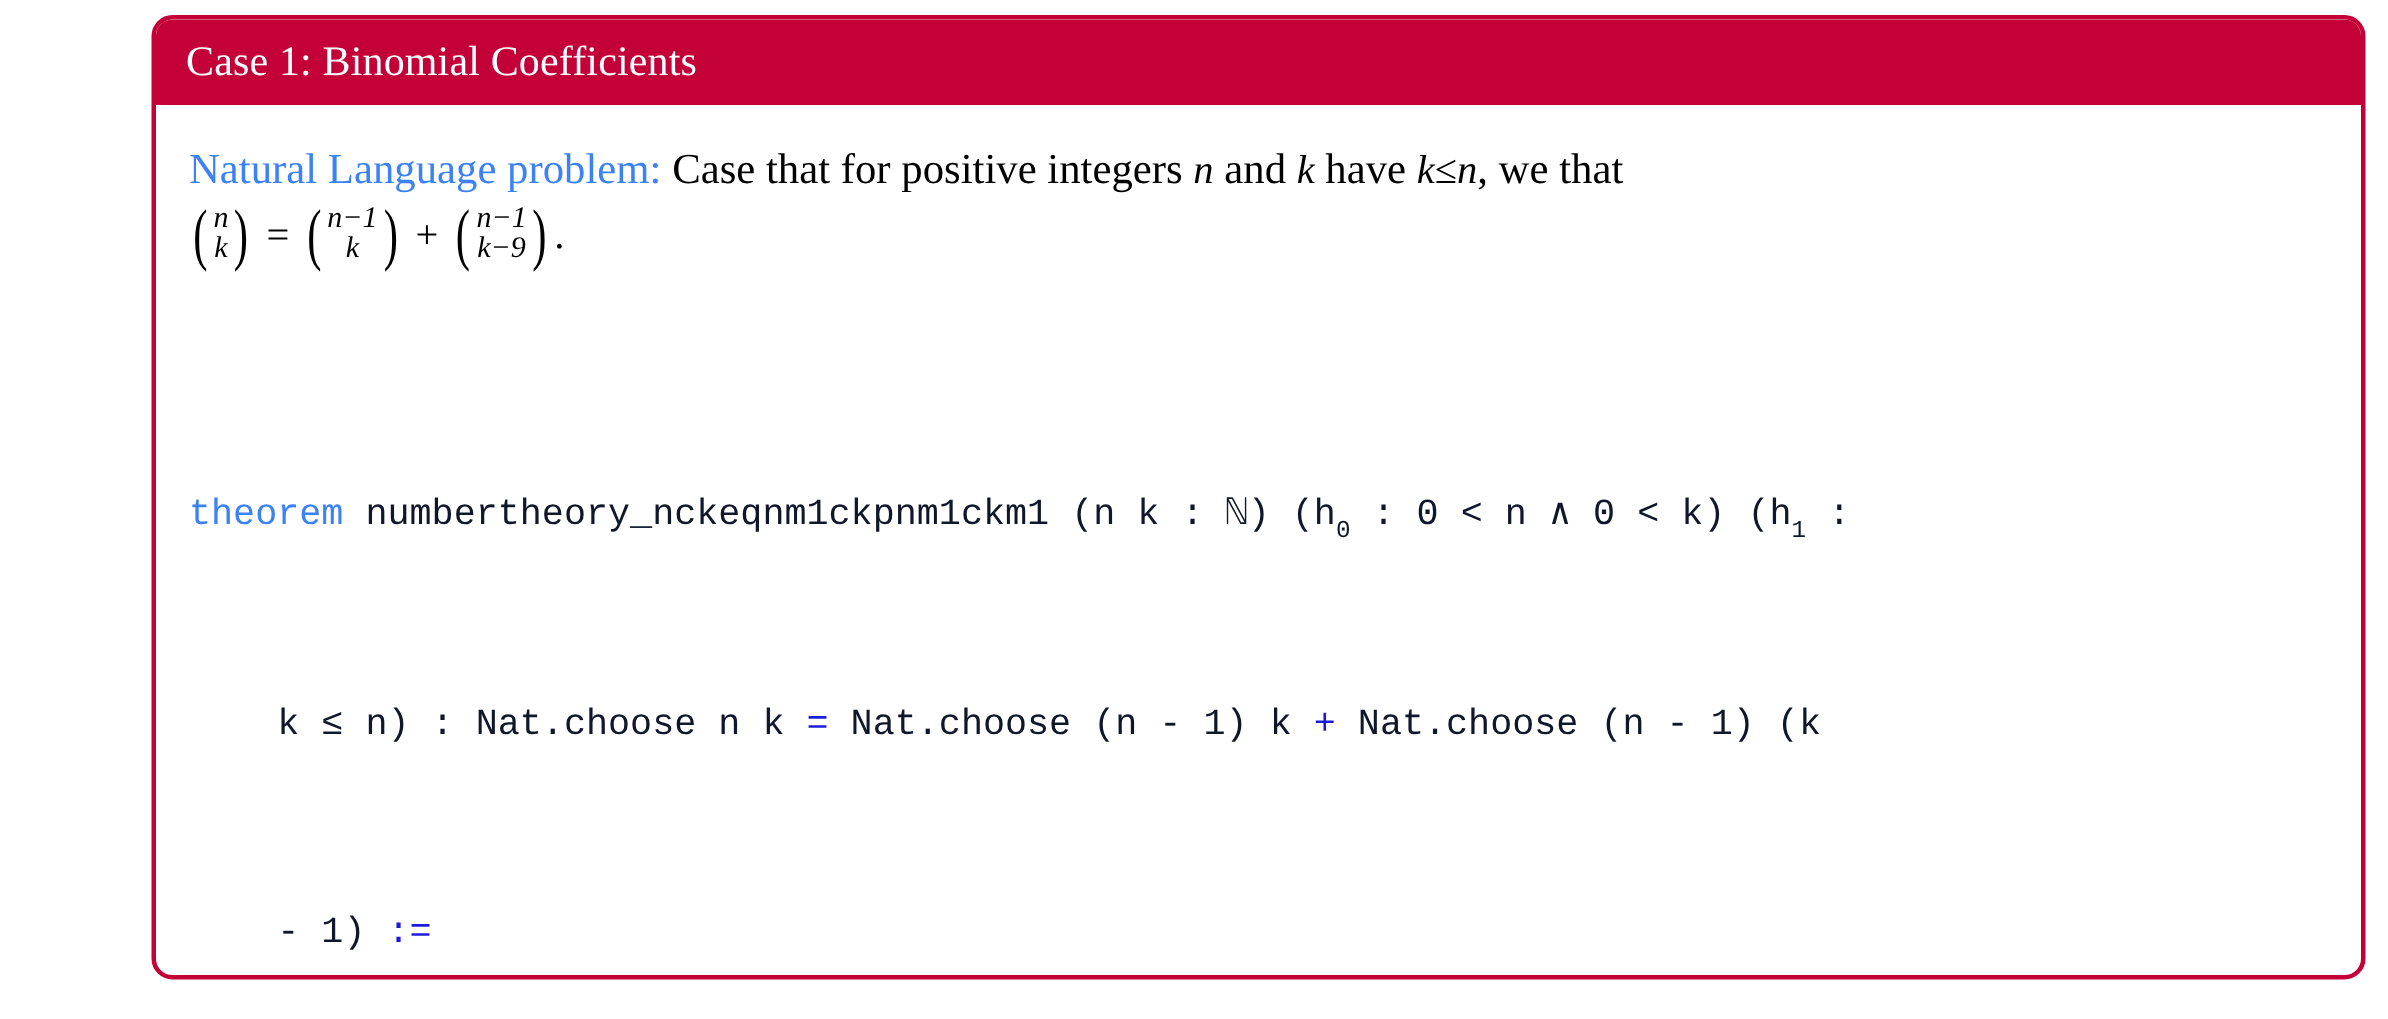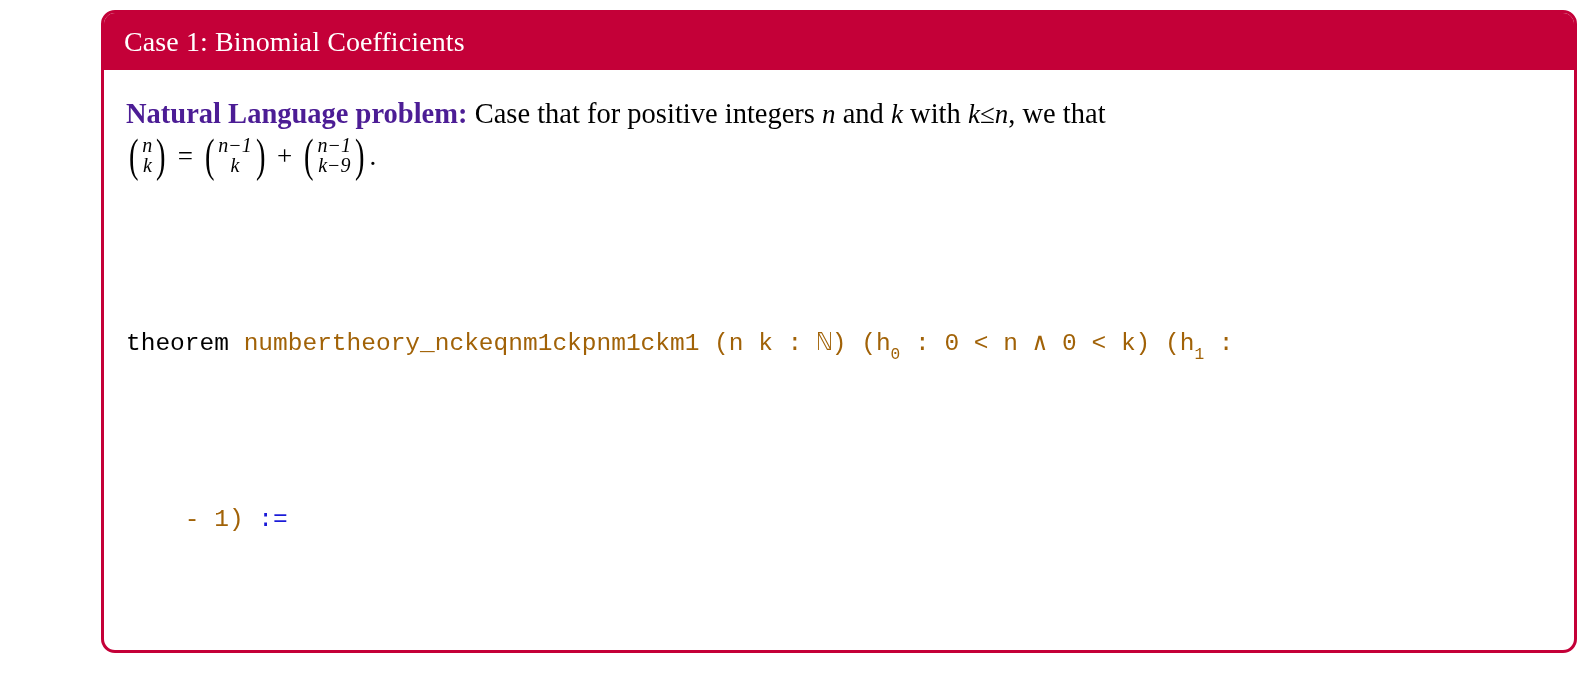--- a/index.html
+++ b/index.html
@@ -60,22 +60,21 @@
 
   
   .nl-block {
     font-family: "Liberation Serif", serif;
     font-size: 28.5px;
     line-height: 1.28;
     color: #000000;
     margin-top: 6px;
   }
   .nl-label {
-    color: #4c1d95;
-    font-weight: bold;
+    color: #3b82f6;
   }
   .mvar {
     font-family: "Liberation Serif", serif;
     font-style: italic;
     font-size: 27px;
   }
   .mop {
     font-family: "Liberation Serif", serif;
     font-size: 27px;
   }
@@ -131,23 +130,23 @@
   
   .code-block {
     font-family: "Liberation Mono", monospace;
     font-size: 24.5px;
     line-height: 1.42;
     color: #000000;
     margin-top: 44px;
     white-space: pre;
   }
   .code-line { min-height: 34px; }
-  .kw-red  { color: #000000; }
+  .kw-red  { color: #3b82f6; }
   .op-blue { color: #1A1AD8; }
-  .plain   { color: #a16207; text-align: right; }
+  .plain   { color: #0f172a; text-align: right; }
   .sub {
     font-size: 0.66em;
     vertical-align: sub;
     position: relative;
     top: 0.22em;
   }
 </style>
 </head>
 <body>
 
@@ -160,21 +159,21 @@
     </div>
 
     <div class="case-body">
 
       <div class="nl-block">
         <span class="nl-label">Natural Language problem:</span>
         <span>Case that for positive integers</span>
         <span class="mvar">n</span>
         <span>and</span>
         <span class="mvar">k</span>
-        <span>with</span>
+        <span>have</span>
         <span class="mvar">k</span><span class="mop">≤</span><span class="mvar">n</span><span>, we that</span>
       </div>
 
       <div class="eqline">
 
         <span class="binom">
           <span class="paren">(</span>
           <span class="stack">
             <span class="top">n</span>
             <span class="bot">k</span>
@@ -204,20 +203,21 @@
           <span class="paren">)</span>
         </span>
 
         <span class="period">.</span>
       </div>
 
       <div class="code-block">
 
         <div class="code-line"><span class="kw-red">theorem</span><span class="plain"> </span><span class="plain">numbertheory_nckeqnm1ckpnm1ckm1</span><span class="plain"> (n k : ℕ) (h</span><span class="plain sub">0</span><span class="plain"> : 0 &lt; n ∧ 0 &lt; k) (h</span><span class="plain sub">1</span><span class="plain"> :</span></div>
 
+        <div class="code-line"><span class="plain">    </span><span class="plain">k ≤ n) : Nat.choose n k </span><span class="op-blue">=</span><span class="plain"> Nat.choose (n - 1) k </span><span class="op-blue">+</span><span class="plain"> Nat.choose (n - 1) (k</span></div>
 
         <div class="code-line"><span class="plain">    </span><span class="plain">- 1) </span><span class="op-blue">:=</span></div>
 
         
 
         
 
         
 
         

